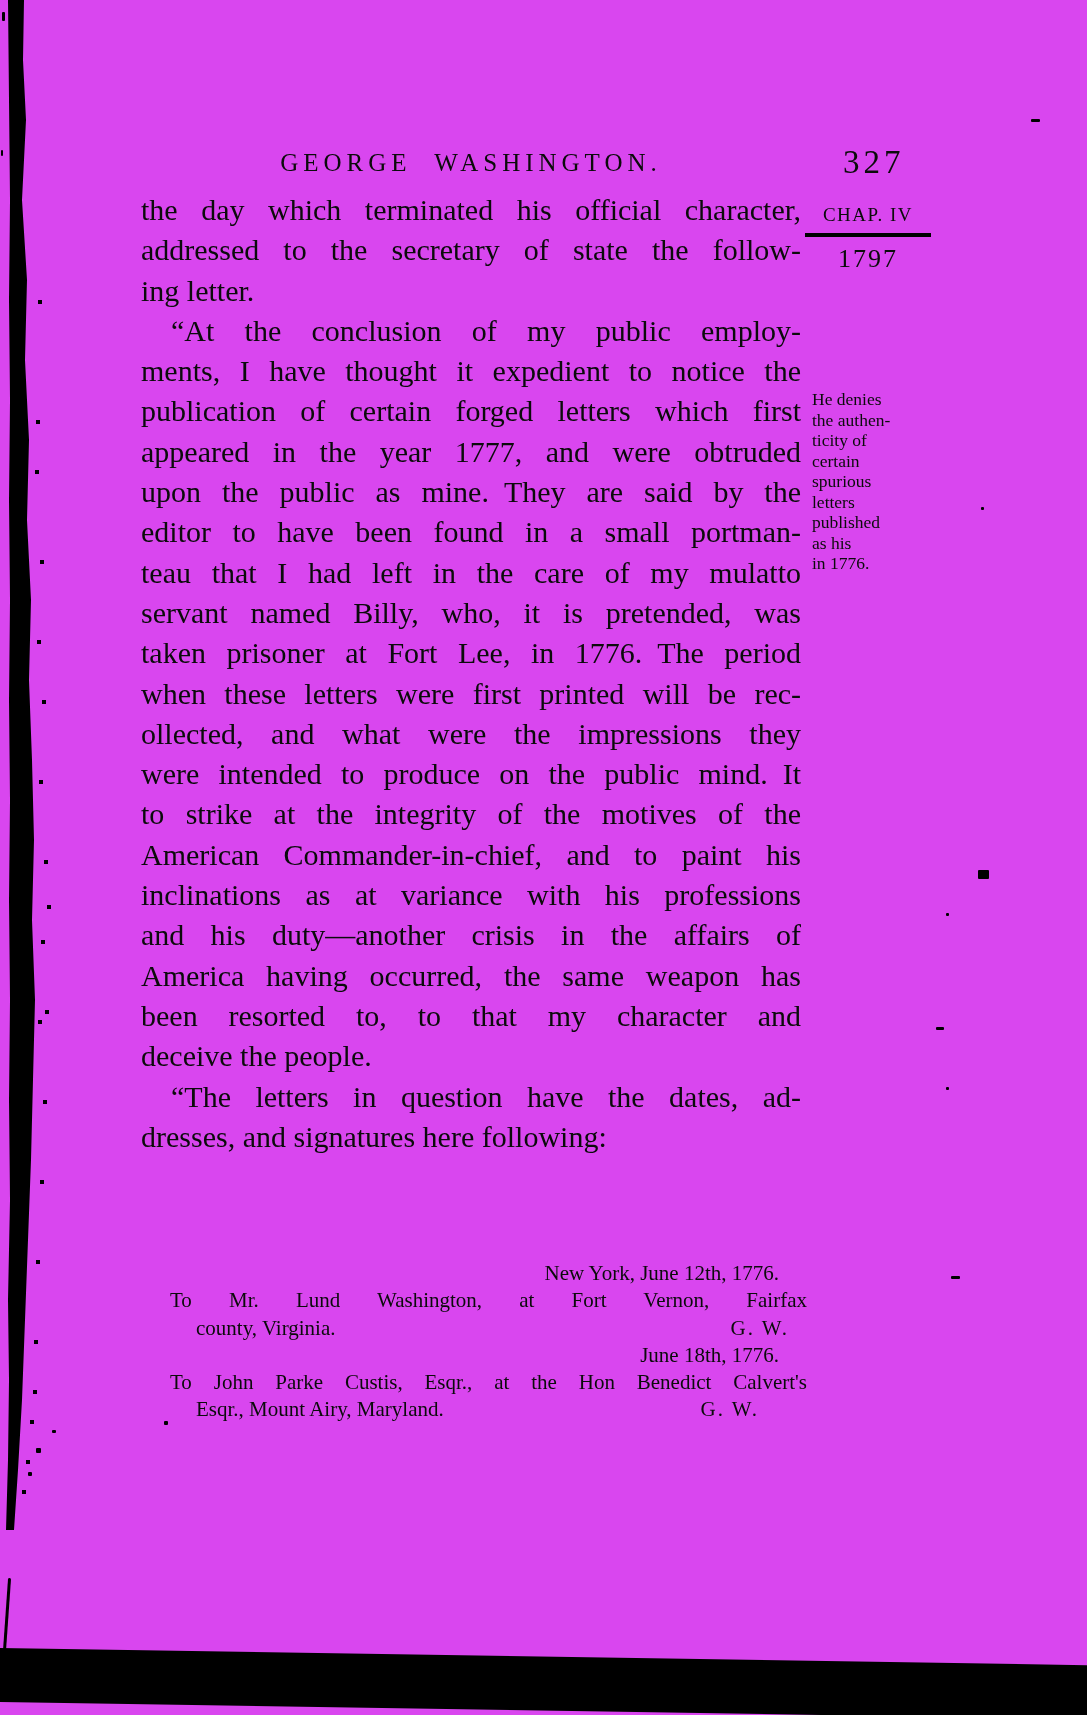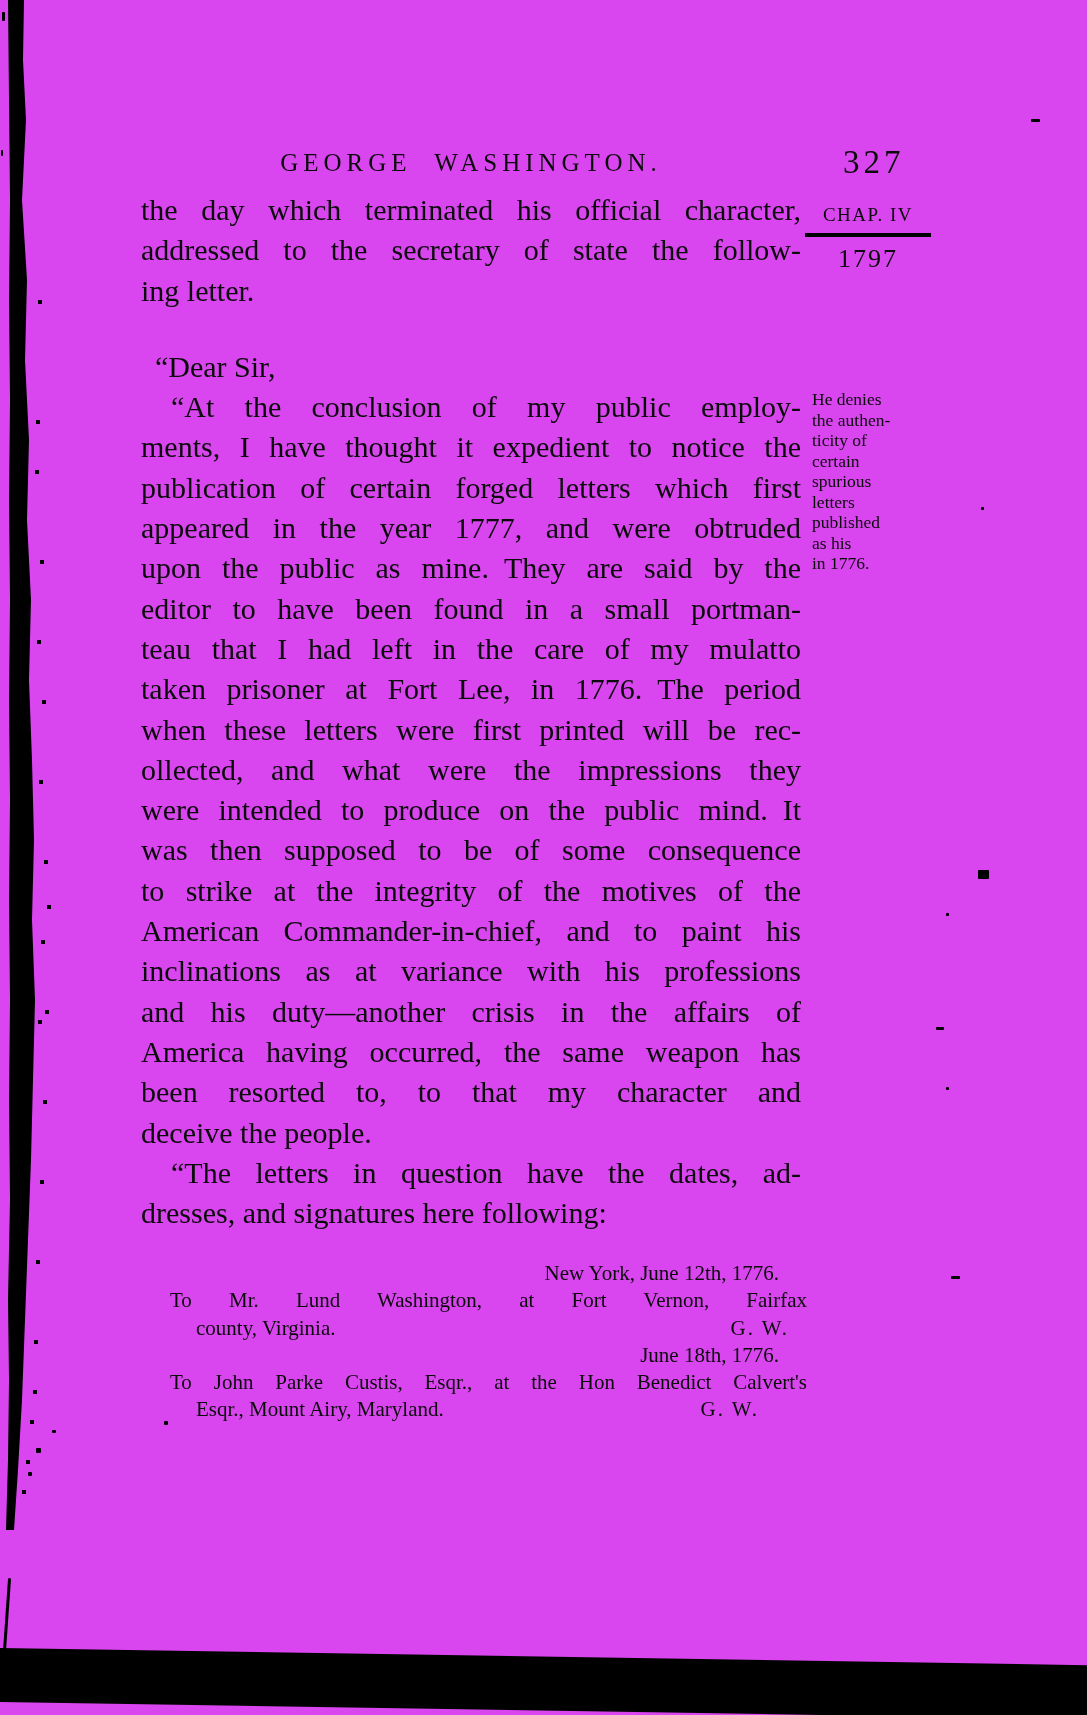--- a/index.html
+++ b/index.html
@@ -128,33 +128,32 @@
       <div>letters</div>
       <div>published</div>
       <div>as his</div>
       <div>in 1776.</div>
     </div>
 
   <div id="body-text">
       <div class="bline j">the day which terminated his official character,</div>
       <div class="bline j">addressed to the secretary of state the follow-</div>
       <div class="bline l">ing letter.</div>
-      <div class="bline l ind-sm gap">“Dear Sir,</div>
       <div class="bline j ind-para">“At the conclusion of my public employ-</div>
       <div class="bline j">ments, I have thought it expedient to notice the</div>
       <div class="bline j">publication of certain forged letters which first</div>
       <div class="bline j">appeared in the year 1777, and were obtruded</div>
       <div class="bline j">upon the public as mine. They are said by the</div>
       <div class="bline j">editor to have been found in a small portman-</div>
       <div class="bline j">teau that I had left in the care of my mulatto</div>
+      <div class="bline j">servant named Billy, who, it is pretended, was</div>
       <div class="bline j">taken prisoner at Fort Lee, in 1776. The period</div>
       <div class="bline j">when these letters were first printed will be rec-</div>
       <div class="bline j">ollected, and what were the impressions they</div>
       <div class="bline j">were intended to produce on the public mind. It</div>
-      <div class="bline j">was then supposed to be of some consequence</div>
       <div class="bline j">to strike at the integrity of the motives of the</div>
       <div class="bline j">American Commander-in-chief, and to paint his</div>
       <div class="bline j">inclinations as at variance with his professions</div>
       <div class="bline j">and his duty—another crisis in the affairs of</div>
       <div class="bline j">America having occurred, the same weapon has</div>
       <div class="bline j">been resorted to, to that my character and</div>
       <div class="bline l">deceive the people.</div>
       <div class="bline j ind-para">“The letters in question have the dates, ad-</div>
       <div class="bline l">dresses, and signatures here following:</div>
     </div>

